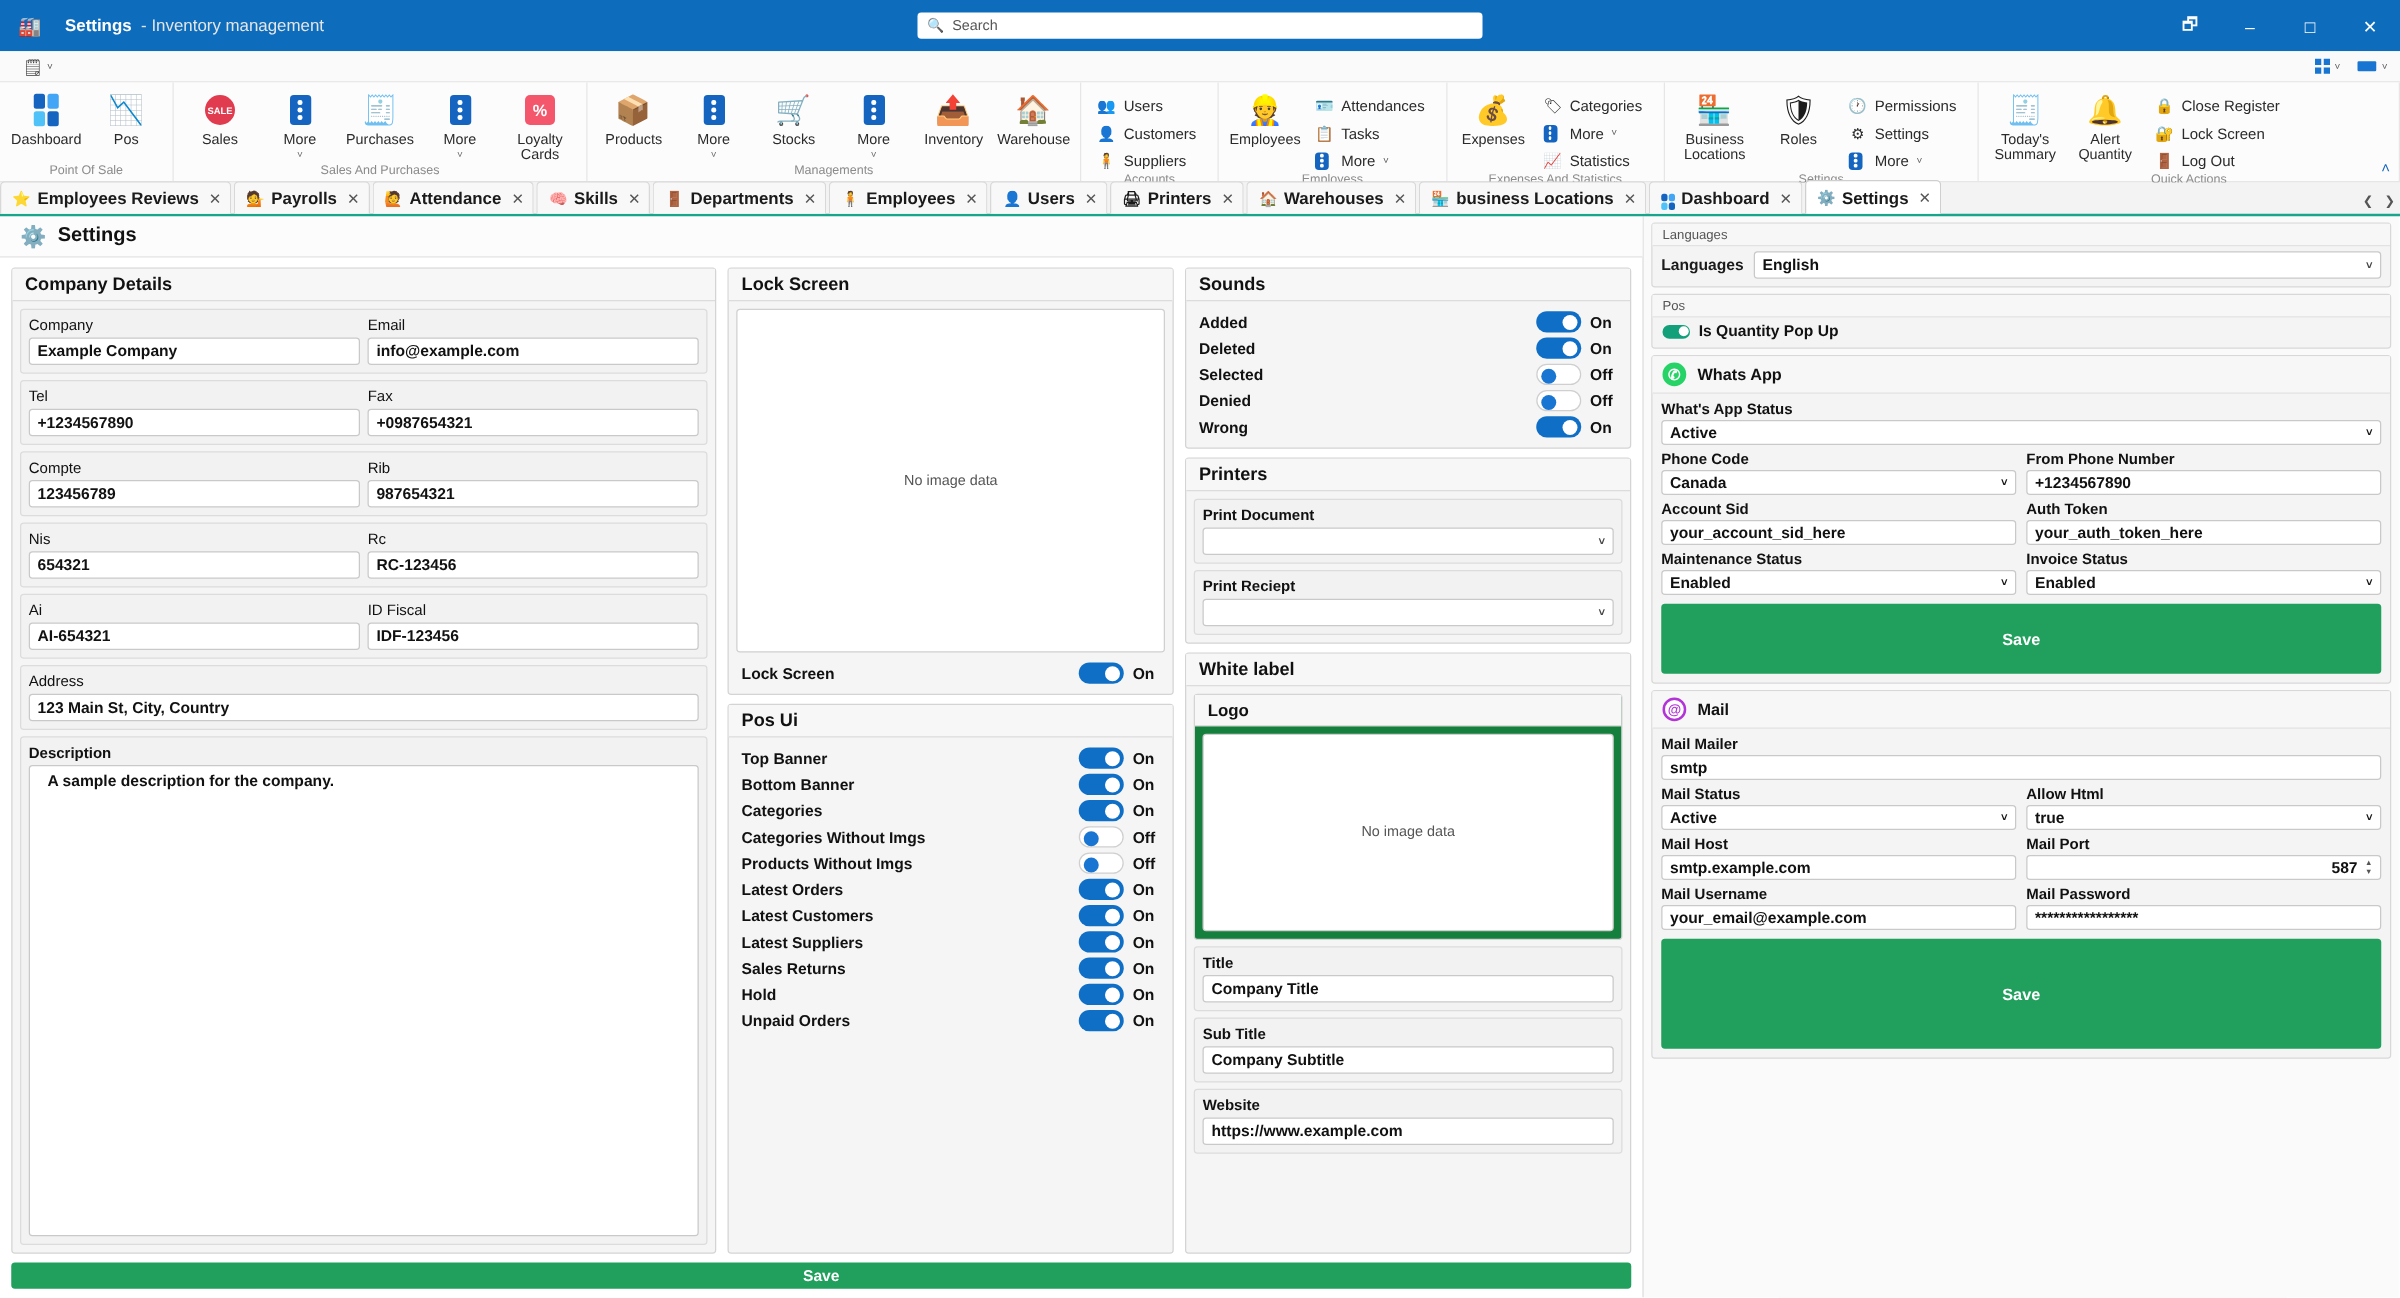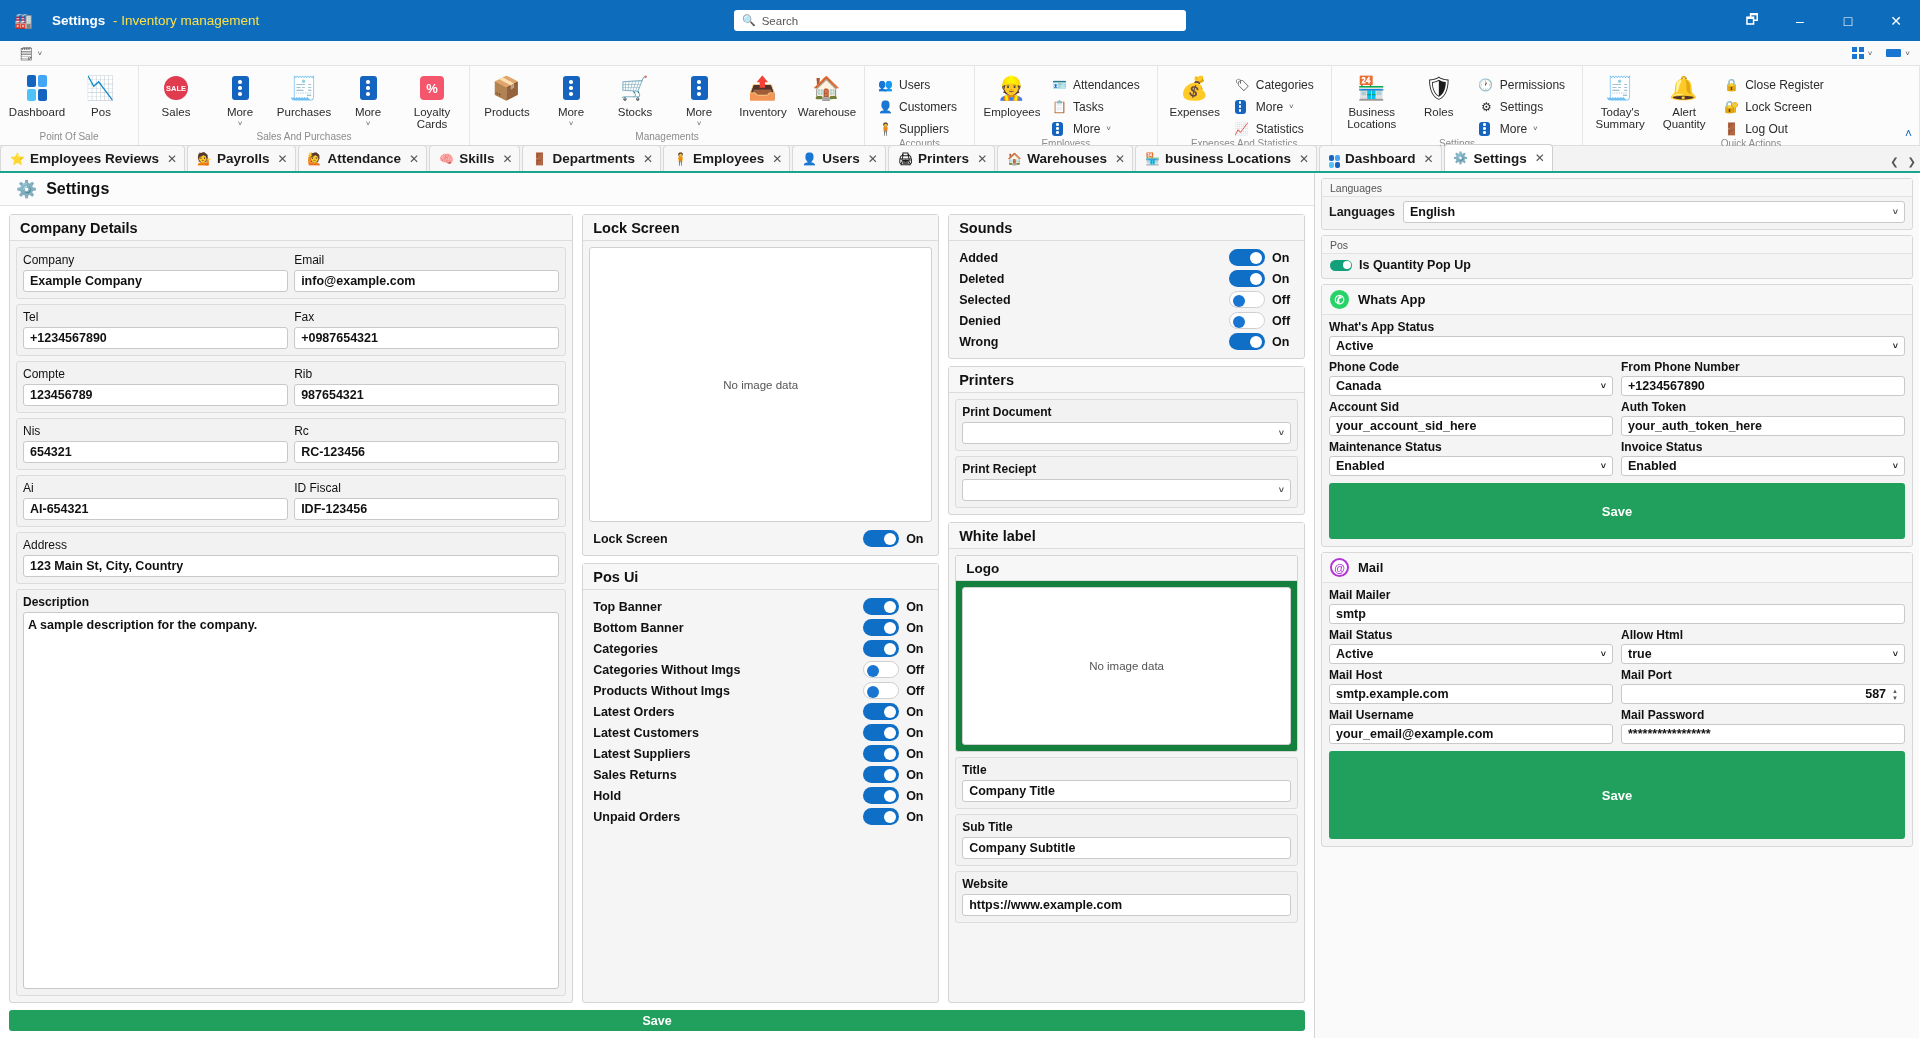--- a/index.html
+++ b/index.html
@@ -15,21 +15,21 @@
 
   
   .titlebar {
     height:41px; background:#0e6cbd;
     display:flex; align-items:center;
     color:#fff; position:relative;
   }
   .tb-appicon { width:20px; height:20px; margin-left:14px; margin-right:18px;
     display:flex; align-items:center; justify-content:center; font-size:15px; }
   .tb-title { font-size:13.5px; font-weight:bold; }
-  .tb-sub { font-size:13.5px; color:#fde047; font-weight:normal; margin-left:4px;}
+  .tb-sub { font-size:13.5px; color:#e5e5e5; font-weight:normal; margin-left:4px;}
   .tb-search {
     position:absolute; left:50%; transform:translateX(-50%);
     width:452px; height:21px; background:#fff;
     border-radius:3px; display:flex; align-items:center;
     color:#555; font-size:11.5px; padding-left:8px;
   }
   .tb-search .mag { font-size:11px; color:#1565c0; margin-right:6px; }
   .tb-right { margin-left:auto; display:flex; align-items:center; }
   .tb-btn { width:48px; height:41px; display:flex; align-items:center; justify-content:center;
     font-size:14px; color:#fff; }
@@ -120,21 +120,21 @@
   .field input {
     height:22px; border:1px solid #c9c9c9; border-radius:3px; background:#fff;
     font-family:"Liberation Sans", sans-serif; font-size:12.5px; font-weight:bold;
     color:#111; padding:0 6px; width:100%;}
   .field.wide { flex:1 1 100%;}
   .ta-wrap { background:#f2f2f2; border:1px solid #dcdcdc; border-radius:3px; padding:5px 6px 6px 6px;
     display:flex; flex-direction:column; gap:3px; flex:1;}
   .ta-wrap label { font-size:12px; font-weight:bold; color:#111;}
   .ta-wrap textarea { flex:1; min-height:232px; border:1px solid #c9c9c9; border-radius:3px;
     background:#fff; font-family:"Liberation Sans", sans-serif; font-size:12.5px; font-weight:bold;
-    color:#111; padding:5px 4px; resize:none;}
+    color:#111; padding:5px 14px; resize:none;}
 
   .imgbox { background:#fff; border:1px solid #d0d0d0; border-radius:3px;
     display:flex; align-items:center; justify-content:center;
     color:#555; font-size:11.5px; }
 
   .togrow { display:flex; align-items:center; padding:2px 4px 2px 4px; }
   .togrow .tlabel { font-size:12.5px; font-weight:bold; color:#111; }
   .togrow .tright { margin-left:auto; display:flex; align-items:center; gap:7px;}
   .switch { width:36px; height:17px; border-radius:9px; position:relative; flex:0 0 auto;}
   .switch.on { background:#0f6fc6; }

